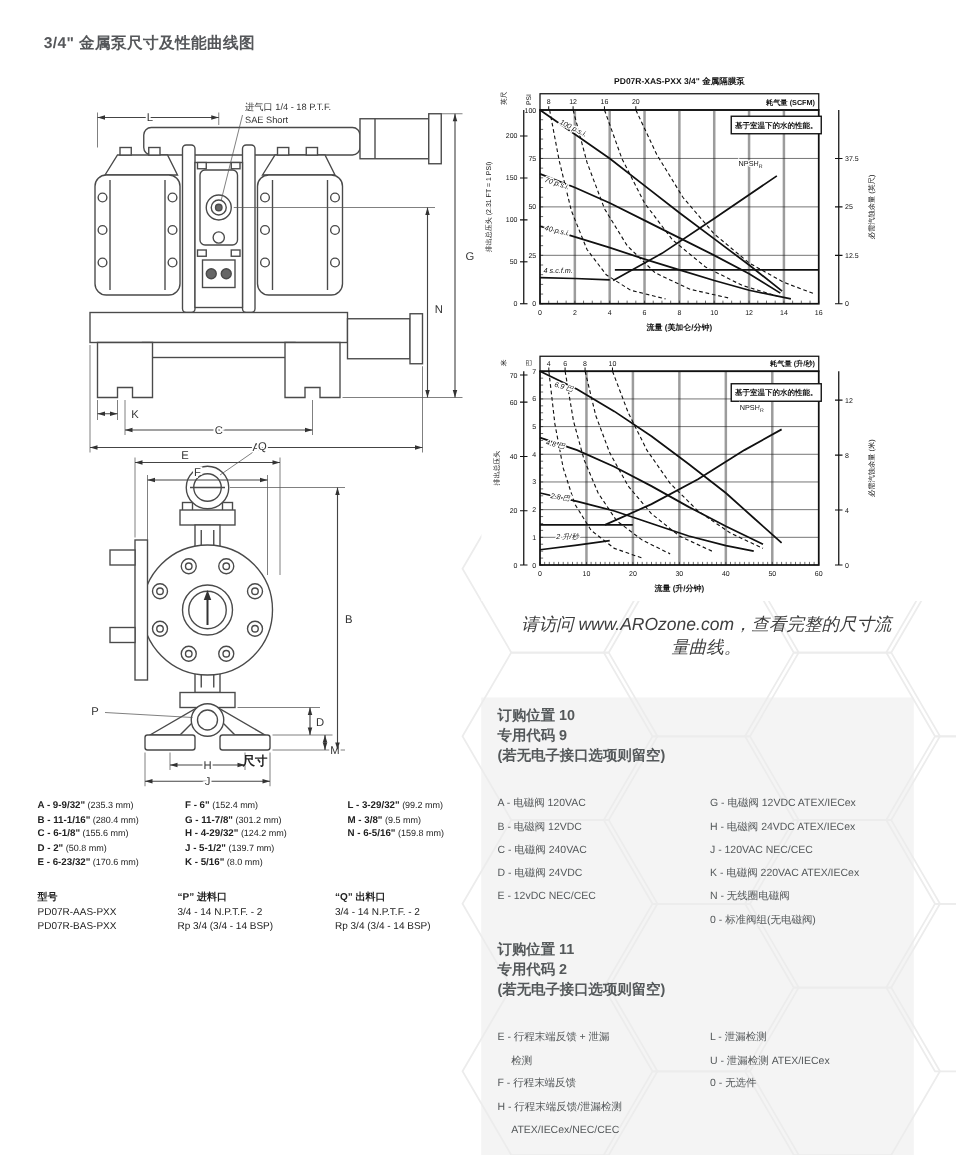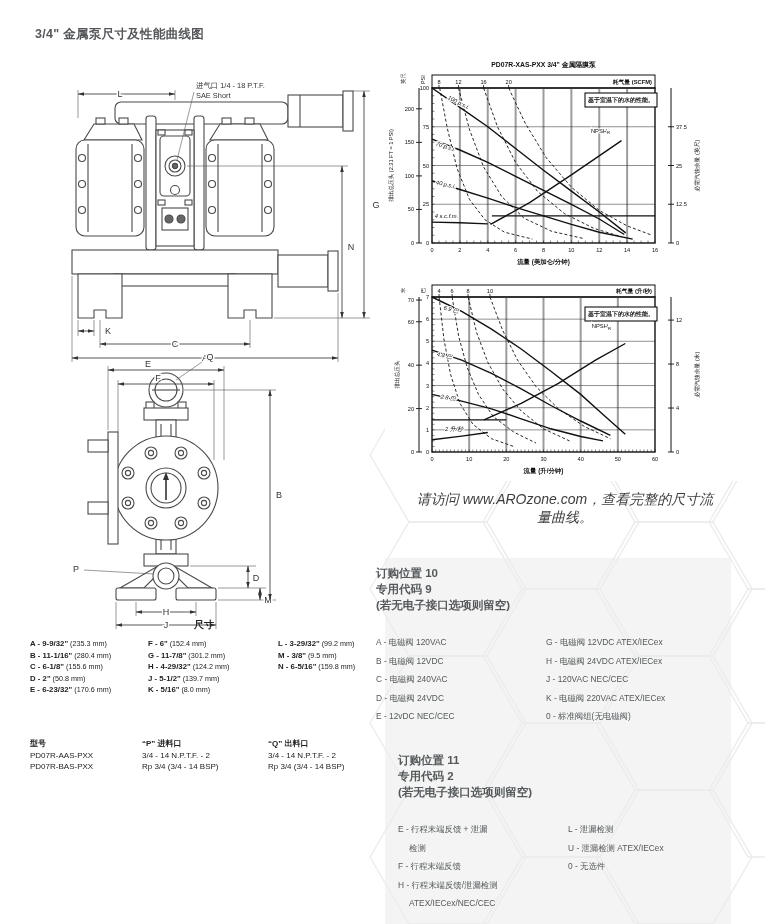--- a/index.html
+++ b/index.html
@@ -11,28 +11,28 @@
   .hexbg{left:0;top:0;pointer-events:none;}
   .hexbg path{fill:none;stroke:#ececec;stroke-width:1.4;}
   
   .draw *{fill:#fff;stroke:#4a4a4a;stroke-width:1.1;}
   .draw .dark{fill:#666;}
   .dimg line.ext{stroke:#555;stroke-width:0.6;}
   .dimg line.dim{stroke:#444;stroke-width:0.9;}
   .dlab{font-size:9px;fill:#333;text-anchor:middle;stroke:#fff;stroke-width:3px;paint-order:stroke;font-family:"Liberation Sans",sans-serif;}
   .dnote{font-size:7.4px;fill:#333;font-family:"Liberation Sans",sans-serif;}
   
-  .dims-head{left:30px;top:618px;width:348px;text-align:center;font-size:10px;font-weight:bold;}
+  .dims-head{left:30px;top:602px;width:348px;text-align:center;font-size:10px;font-weight:bold;}
   .dims{left:30px;top:638px;width:356px;display:flex;}
   .dims .col0{width:118px;}.dims .col1{width:130px;}.dims .col2{width:108px;}
   .dim-item{font-size:7.8px;line-height:11.5px;white-space:nowrap;}
   .dim-main{font-weight:bold;}
   .dim-mm{font-size:7.2px;}
   
-  .model-grid{left:30px;top:738px;display:grid;grid-template-columns:112px 126px 122px;font-size:8px;line-height:11.5px;}
+  .model-grid{left:30px;top:712px;display:grid;grid-template-columns:112px 126px 122px;font-size:8px;line-height:11.5px;}
   .model-grid .mh{font-weight:bold;}
   .model-grid .c0{text-align:left;}
   .model-grid .c1,.model-grid .c2{text-align:left;}
   
   .chart text{font-family:"Liberation Sans",sans-serif;}
   
   .note-italic{left:410px;top:491px;width:310px;text-align:center;font-style:italic;font-size:14px;color:#3d3d3d;}
   
   .ord{color:#54585a;width:345px;}
   .ord-title{font-size:11.5px;font-weight:bold;line-height:16px;}
@@ -607,21 +607,21 @@
       <div class="mh c1">“P” 进料口</div>
       <div class="mh c2">“Q” 出料口</div>
       <div class="mc c0">PD07R-AAS-PXX</div>
       <div class="mc c1">3/4 - 14 N.P.T.F. - 2</div>
       <div class="mc c2">3/4 - 14 N.P.T.F. - 2</div>
       <div class="mc c0">PD07R-BAS-PXX</div>
       <div class="mc c1">Rp 3/4 (3/4 - 14 BSP)</div>
       <div class="mc c2">Rp 3/4 (3/4 - 14 BSP)</div>
     </div>
 
-  <div class="abs ord" id="ord0" style="left:376px;top:565px;">
+  <div class="abs ord" id="ord0" style="left:398px;top:565px;">
     <div class="ord-title">订购位置 10</div>
     <div class="ord-title">专用代码 9</div>
     <div class="ord-title">(若无电子接口选项则留空)</div>
     <div class="ord-cols">
       <div class="ord-col1" id="ord0-col1">
           <div class="ord-item">
             <div>A - 电磁阀 120VAC</div>
           </div>
           <div class="ord-item">
             <div>B - 电磁阀 12VDC</div>
@@ -641,20 +641,23 @@
             <div>G - 电磁阀 12VDC ATEX/IECex</div>
           </div>
           <div class="ord-item">
             <div>H - 电磁阀 24VDC ATEX/IECex</div>
           </div>
           <div class="ord-item">
             <div>J - 120VAC NEC/CEC</div>
           </div>
           <div class="ord-item">
             <div>K - 电磁阀 220VAC ATEX/IECex</div>
+          </div>
+          <div class="ord-item">
+            <div>N - 无线圈电磁阀</div>
           </div>
           <div class="ord-item">
             <div>0 - 标准阀组(无电磁阀)</div>
           </div>
         </div>
     </div>
   </div>
 
   <div class="abs ord" id="ord1" style="left:398px;top:752px;">
     <div class="ord-title">订购位置 11</div>

